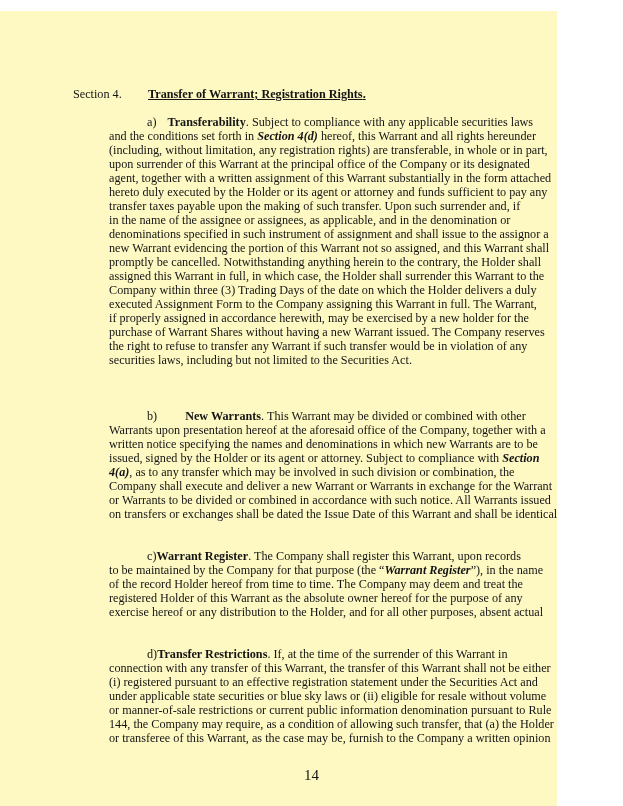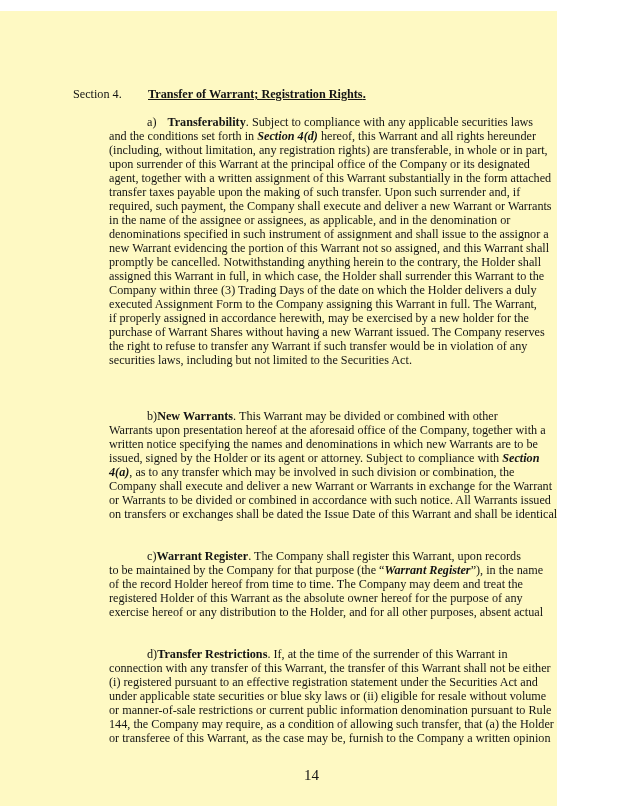--- a/index.html
+++ b/index.html
@@ -28,38 +28,38 @@
 
   <div class="para" style="top:104px">
       <div class="line" style="display: flex;">
         <span class="lbl">a)</span>
         <span style="flex: 1 1 0%; text-align: justify; text-align-last: justify; margin-left: 11px;"><span class="b">Transferability</span><span>. Subject to compliance with any applicable securities laws</span></span>
       </div>
       <div class="line"><span>and the conditions set forth in </span><span class="bi">Section 4(d)</span><span> hereof, this Warrant and all rights hereunder</span></div>
       <div class="line"><span>(including, without limitation, any registration rights) are transferable, in whole or in part,</span></div>
       <div class="line"><span>upon surrender of this Warrant at the principal office of the Company or its designated</span></div>
       <div class="line"><span>agent, together with a written assignment of this Warrant substantially in the form attached</span></div>
+      <div class="line"><span>hereto duly executed by the Holder or its agent or attorney and funds sufficient to pay any</span></div>
       <div class="line"><span>transfer taxes payable upon the making of such transfer.  Upon such surrender and, if</span></div>
-      <div class="line"><span>required, such payment, the Company shall execute and deliver a new Warrant or Warrants</span></div>
       <div class="line"><span>in the name of the assignee or assignees, as applicable, and in the denomination or</span></div>
       <div class="line"><span>denominations specified in such instrument of assignment and shall issue to the assignor a</span></div>
       <div class="line"><span>new Warrant evidencing the portion of this Warrant not so assigned, and this Warrant shall</span></div>
       <div class="line"><span>promptly be cancelled.  Notwithstanding anything herein to the contrary, the Holder shall</span></div>
       <div class="line"><span>assigned this Warrant in full, in which case, the Holder shall surrender this Warrant to the</span></div>
       <div class="line"><span>Company within three (3) Trading Days of the date on which the Holder delivers a duly</span></div>
       <div class="line"><span>executed Assignment Form to the Company assigning this Warrant in full.  The Warrant,</span></div>
       <div class="line"><span>if properly assigned in accordance herewith, may be exercised by a new holder for the</span></div>
       <div class="line"><span>purchase of Warrant Shares without having a new Warrant issued. The Company reserves</span></div>
       <div class="line"><span>the right to refuse to transfer any Warrant if such transfer would be in violation of any</span></div>
       <div class="line last"><span>securities laws, including but not limited to the Securities Act.</span></div>
     </div>
   <div class="para" style="top:398px">
       <div class="line" style="display: flex;">
         <span class="lbl">b)</span>
-        <span style="flex: 1 1 0%; text-align: justify; text-align-last: justify;"><span class="b">New Warrants</span><span>. This Warrant may be divided or combined with other</span></span>
+        <span style="flex: 1 1 0%; text-align: justify; text-align-last: justify; padding-left: 28px;"><span class="b">New Warrants</span><span>. This Warrant may be divided or combined with other</span></span>
       </div>
       <div class="line"><span>Warrants upon presentation hereof at the aforesaid office of the Company, together with a</span></div>
       <div class="line"><span>written notice specifying the names and denominations in which new Warrants are to be</span></div>
       <div class="line"><span>issued, signed by the Holder or its agent or attorney. Subject to compliance with </span><span class="bi">Section</span></div>
       <div class="line"><span class="bi">4(a)</span><span>, as to any transfer which may be involved in such division or combination, the</span></div>
       <div class="line"><span>Company shall execute and deliver a new Warrant or Warrants in exchange for the Warrant</span></div>
       <div class="line"><span>or Warrants to be divided or combined in accordance with such notice. All Warrants issued</span></div>
       <div class="line"><span>on transfers or exchanges shall be dated the Issue Date of this Warrant and shall be identical</span></div>
     </div>
   <div class="para" style="top:538px">

